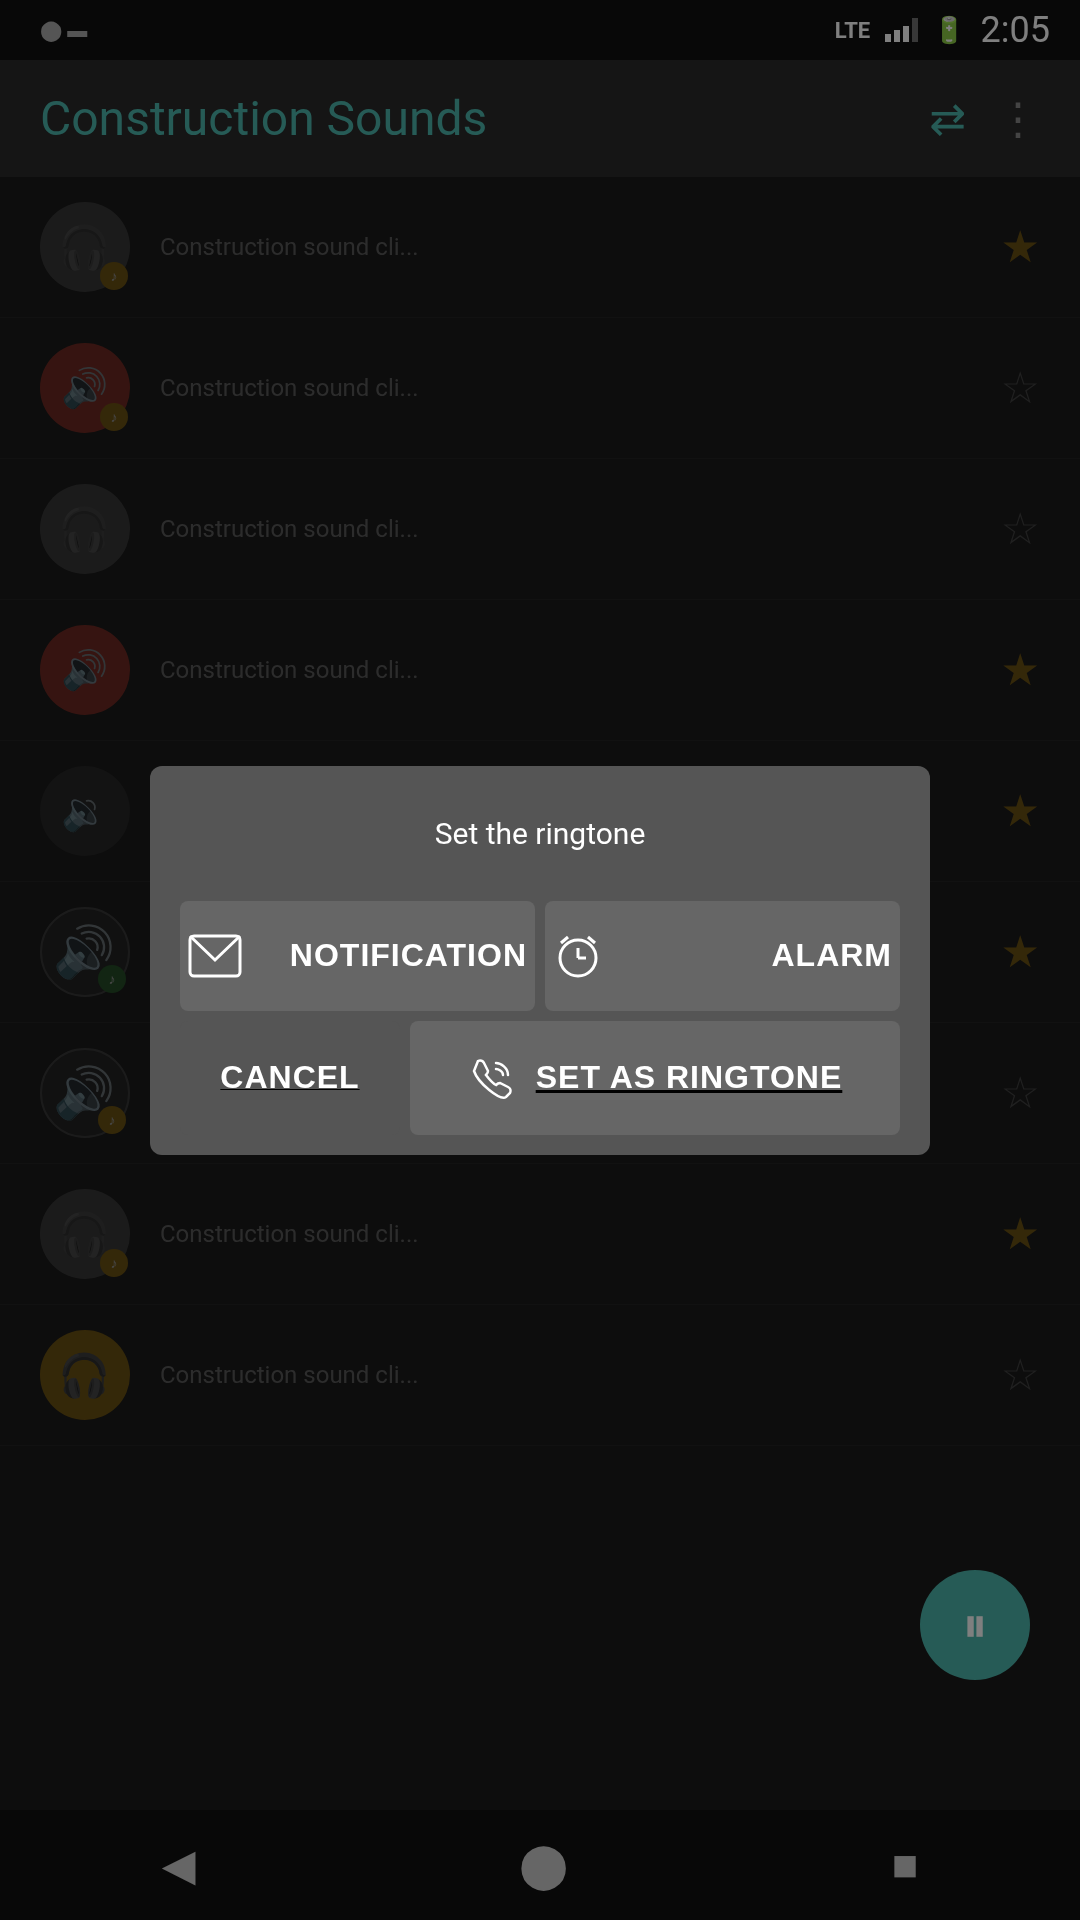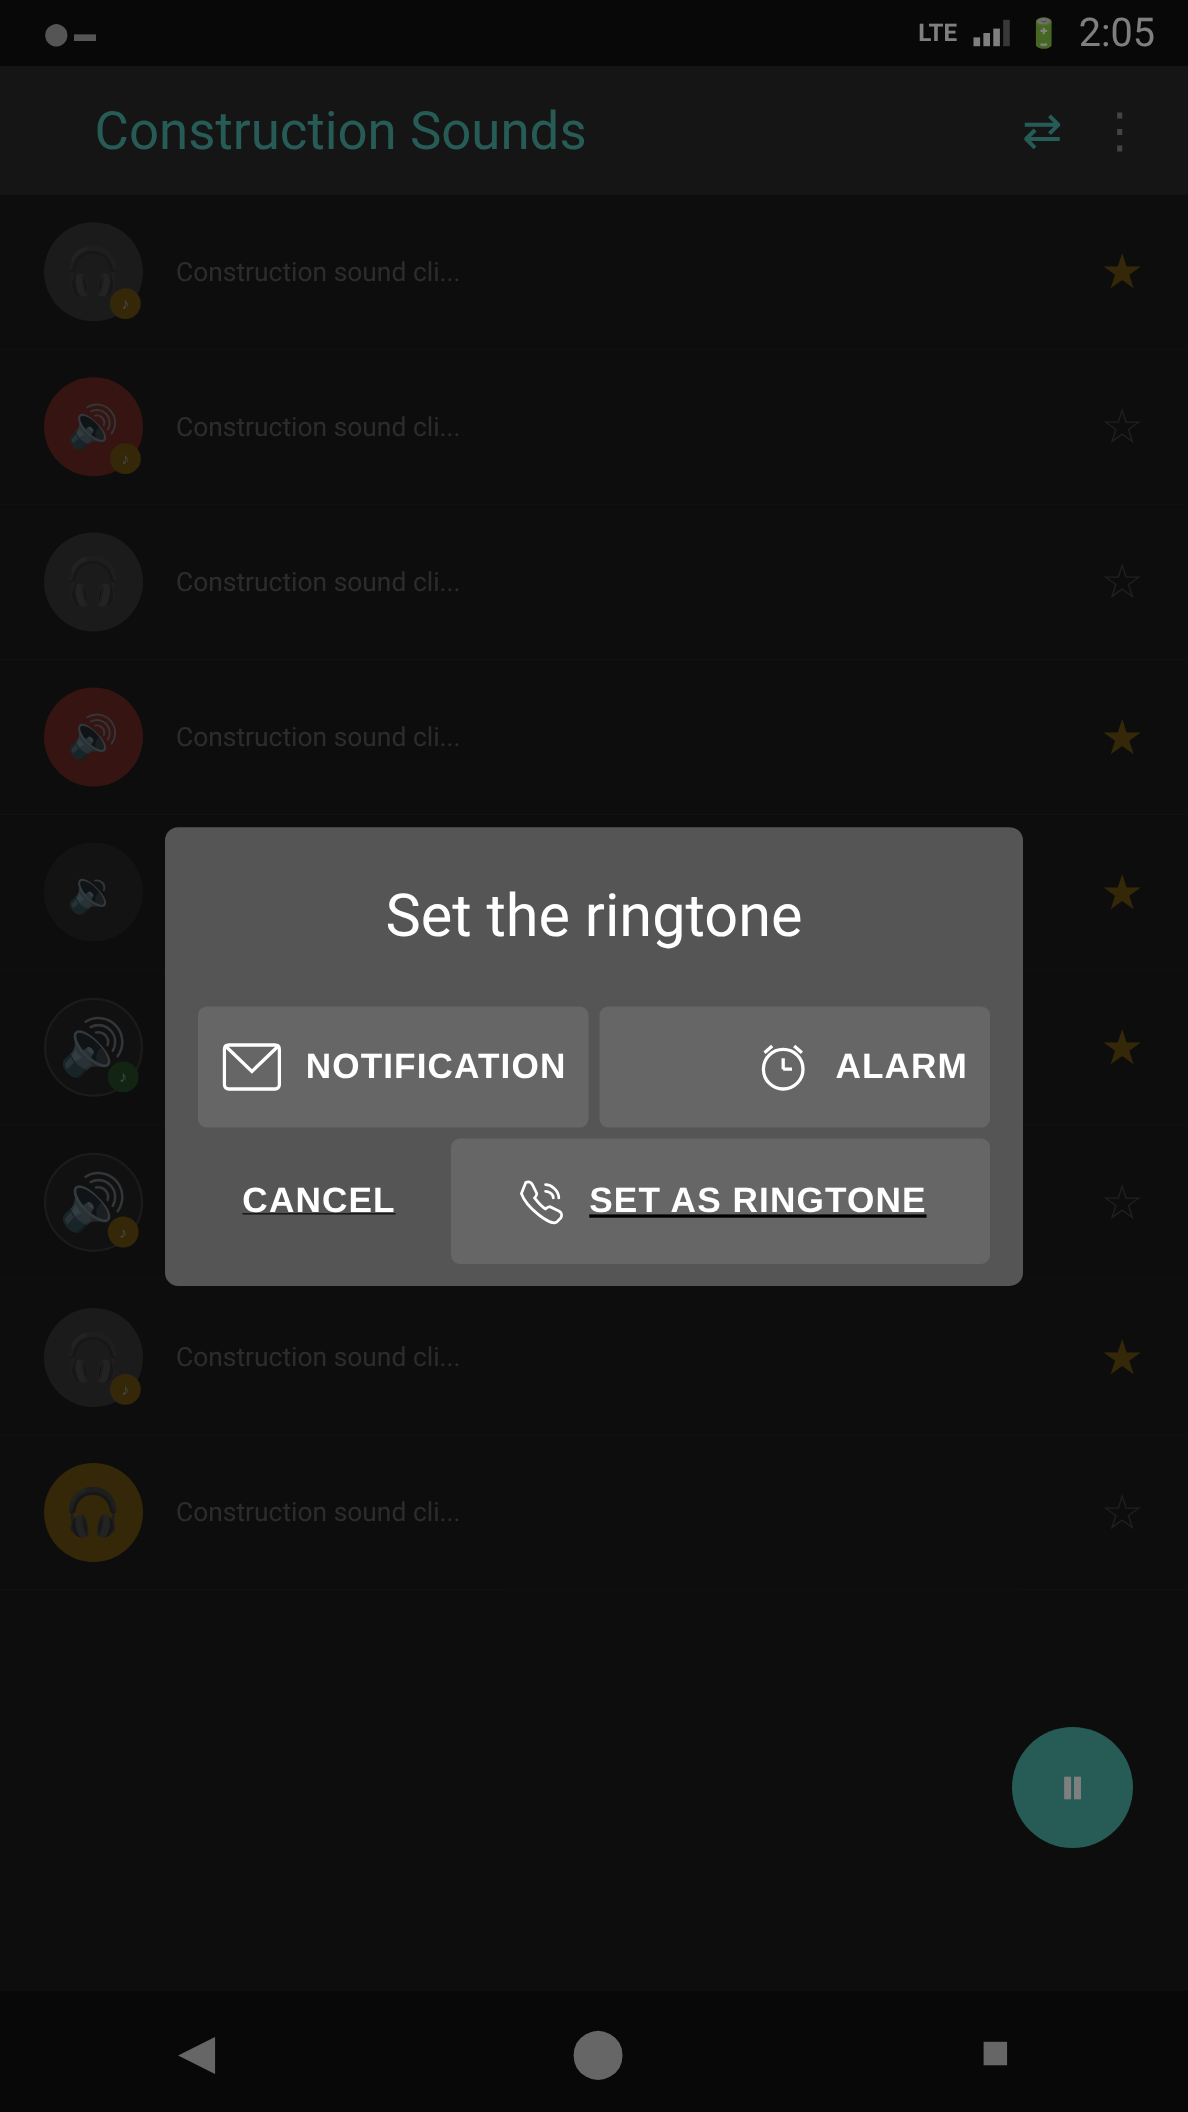--- a/index.html
+++ b/index.html
@@ -40,21 +40,20 @@
       width: 100%;
       background-color: #2a2a2a;
       padding: 30px 40px;
       display: flex;
       align-items: center;
       justify-content: space-between;
     }
 
     .header-title-section {
       flex: 1;
-      margin-left: 46px;
     }
 
     .header-title {
       color: #4db6ac;
       font-size: 48px;
       font-weight: 400;
     }
 
     .header-subtitle {
       color: #888;
@@ -191,40 +190,40 @@
     .dialog {
       background-color: #555;
       border-radius: 12px;
       width: 780px;
       padding: 50px 30px 0 30px;
       overflow: hidden;
     }
 
     .dialog-title {
       color: white;
-      font-size: 54px;
+      font-size: 30px;
       text-align: center;
       margin-bottom: 50px;
     }
 
     .dialog-options {
       display: flex;
       gap: 10px;
       margin-bottom: 10px;
     }
 
     .dialog-btn {
       flex: 1;
       background-color: #666;
       border: none;
       border-radius: 8px;
-      padding: 30px 20px;
-      display: flex;
-      align-items: center;
-      justify-content: flex-end;
+      padding: 30px 8px;
+      display: flex;
+      align-items: center;
+      justify-content: space-between;
       gap: 22px;
       cursor: pointer;
     }
 
     .dialog-btn-label {
       color: white;
       font-size: 32px;
       font-weight: 600;
       letter-spacing: 1px;
     }

